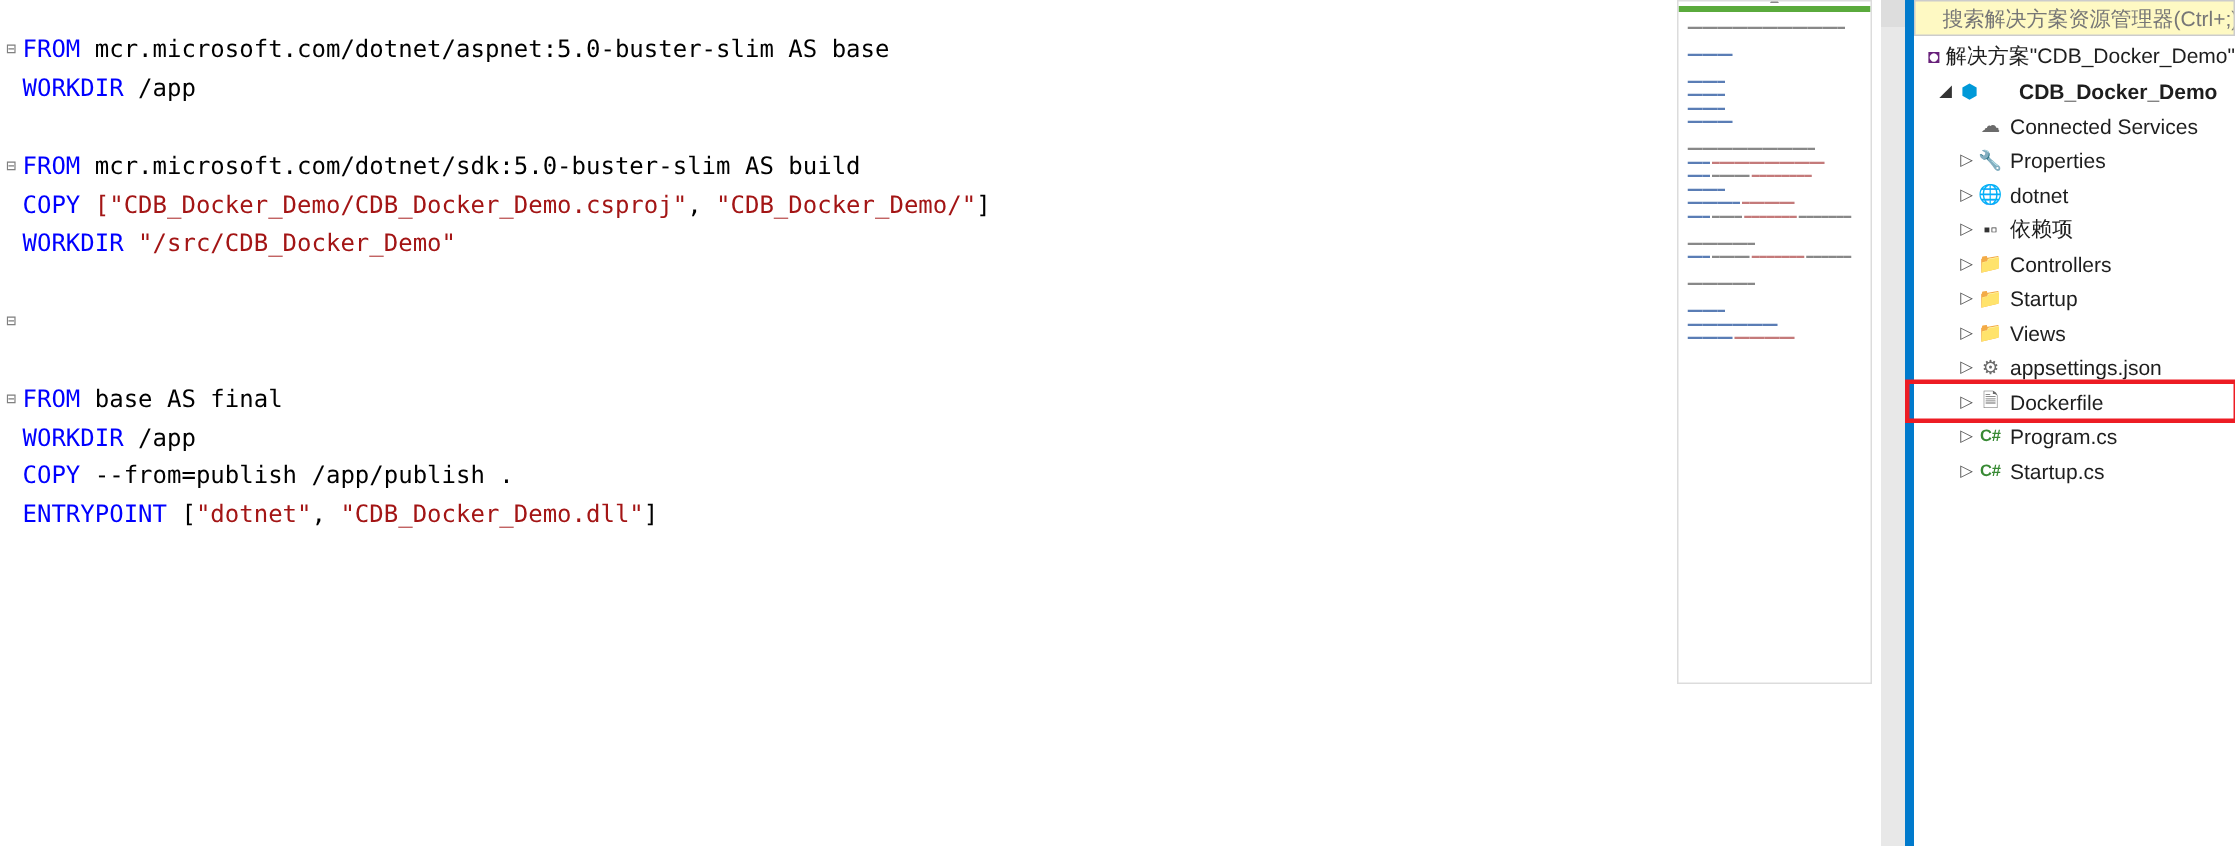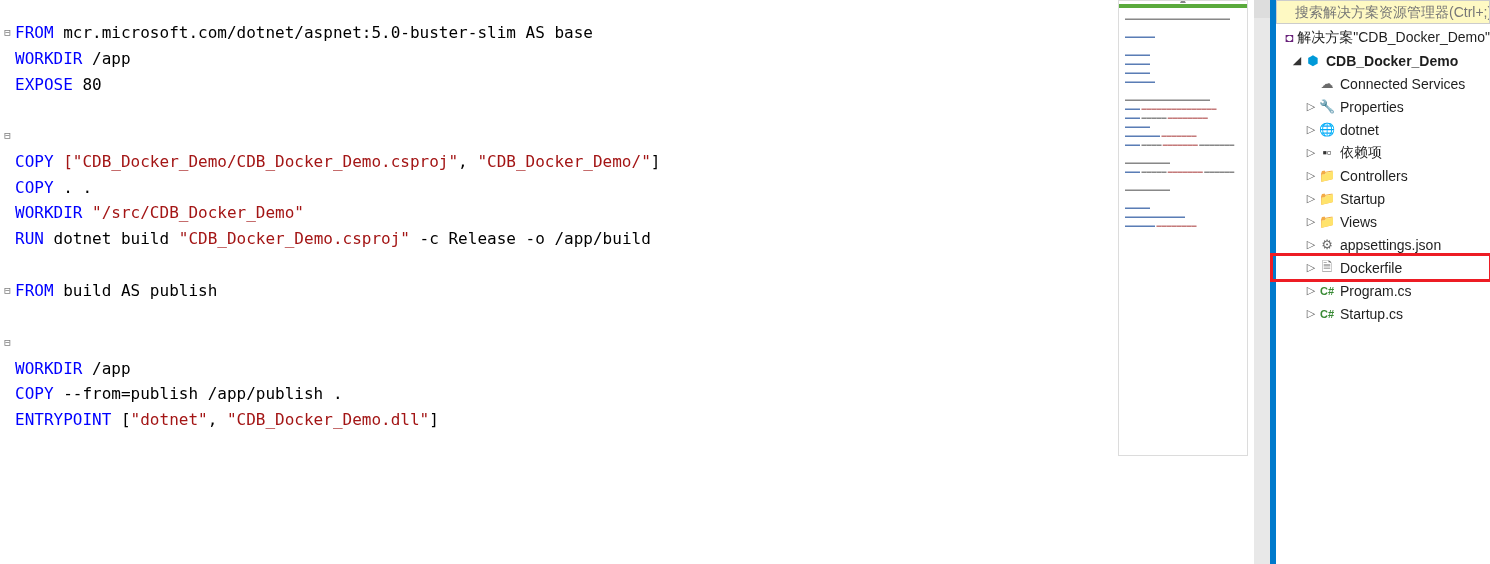--- a/index.html
+++ b/index.html
@@ -142,21 +142,21 @@
     .ticon {
       width: 18px;
       height: 18px;
       margin-right: 4px;
       display: inline-flex;
       align-items: center;
       justify-content: center;
       font-size: 13px;
     }
     .tlabel { color: #1e1e1e; }
-    .bold { font-weight: 600; }
+    .bold { font-weight: 600; margin-left: 20px; }
     .highlighted {
       position: relative;
     }
     .highlighted::after{
       content:'';
       position:absolute;
       left:-6px; right:-2px; top:-3px; bottom:-3px;
       border: 3px solid #ed1c24;
       pointer-events:none;
     }
@@ -178,52 +178,41 @@
 
 <div class="editor">
   <div class="gutter-line">
       <span class="fold">⊟</span>
       <span class="code"><span class="kw">FROM</span><span class="txt"> mcr.microsoft.com/dotnet/aspnet:5.0-buster-slim AS base</span></span>
     </div>
   <div class="gutter-line">
       <span class="indent"></span>
       <span class="code"><span class="kw">WORKDIR</span><span class="txt"> /app</span></span>
     </div>
-  <div class="gutter-line">
-      <span class="indent"></span>
-      <span class="code"><span class="kw">EXPOSE</span><span class="txt"> 80</span></span>
-    </div>
   <div class="blank"></div>
   <div class="gutter-line">
       <span class="fold">⊟</span>
+      <span class="code"><span class="kw">FROM</span><span class="txt"> mcr.microsoft.com/dotnet/sdk:5.0-buster-slim AS build</span></span>
     </div>
   <div class="gutter-line">
       <span class="indent"></span>
       <span class="code"><span class="kw">COPY</span><span class="str"> ["CDB_Docker_Demo/CDB_Docker_Demo.csproj"</span><span class="txt">, </span><span class="str">"CDB_Docker_Demo/"</span><span class="txt">]</span></span>
     </div>
   <div class="gutter-line">
       <span class="indent"></span>
-      <span class="code"><span class="kw">COPY</span><span class="txt"> . .</span></span>
-    </div>
-  <div class="gutter-line">
-      <span class="indent"></span>
       <span class="code"><span class="kw">WORKDIR</span><span class="str"> "/src/CDB_Docker_Demo"</span></span>
     </div>
-  <div class="gutter-line">
-      <span class="indent"></span>
-      <span class="code"><span class="kw">RUN</span><span class="txt"> dotnet build </span><span class="str">"CDB_Docker_Demo.csproj"</span><span class="txt"> -c Release -o /app/build</span></span>
-    </div>
   <div class="blank"></div>
   <div class="gutter-line">
       <span class="fold">⊟</span>
-      <span class="code"><span class="kw">FROM</span><span class="txt"> build AS publish</span></span>
     </div>
   <div class="blank"></div>
   <div class="gutter-line">
       <span class="fold">⊟</span>
+      <span class="code"><span class="kw">FROM</span><span class="txt"> base AS final</span></span>
     </div>
   <div class="gutter-line">
       <span class="indent"></span>
       <span class="code"><span class="kw">WORKDIR</span><span class="txt"> /app</span></span>
     </div>
   <div class="gutter-line">
       <span class="indent"></span>
       <span class="code"><span class="kw">COPY</span><span class="txt"> --from=publish /app/publish .</span></span>
     </div>
   <div class="gutter-line">

